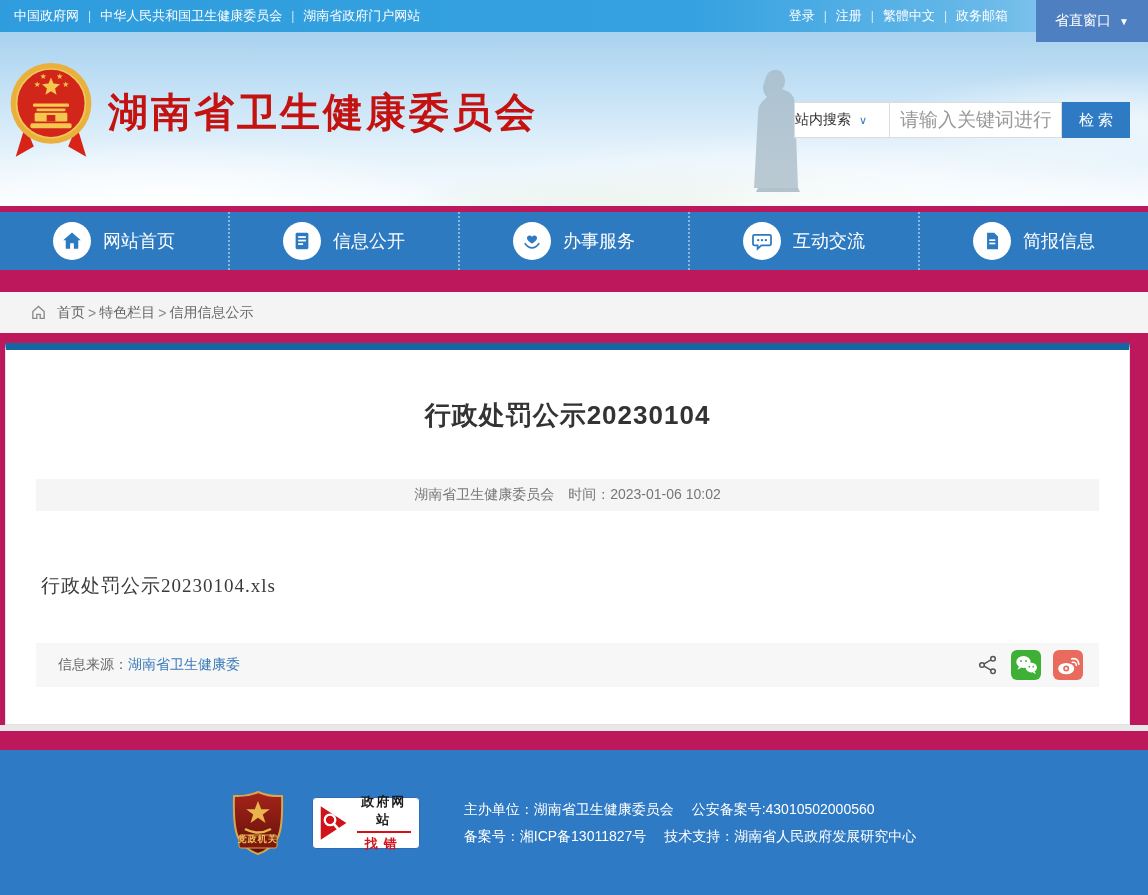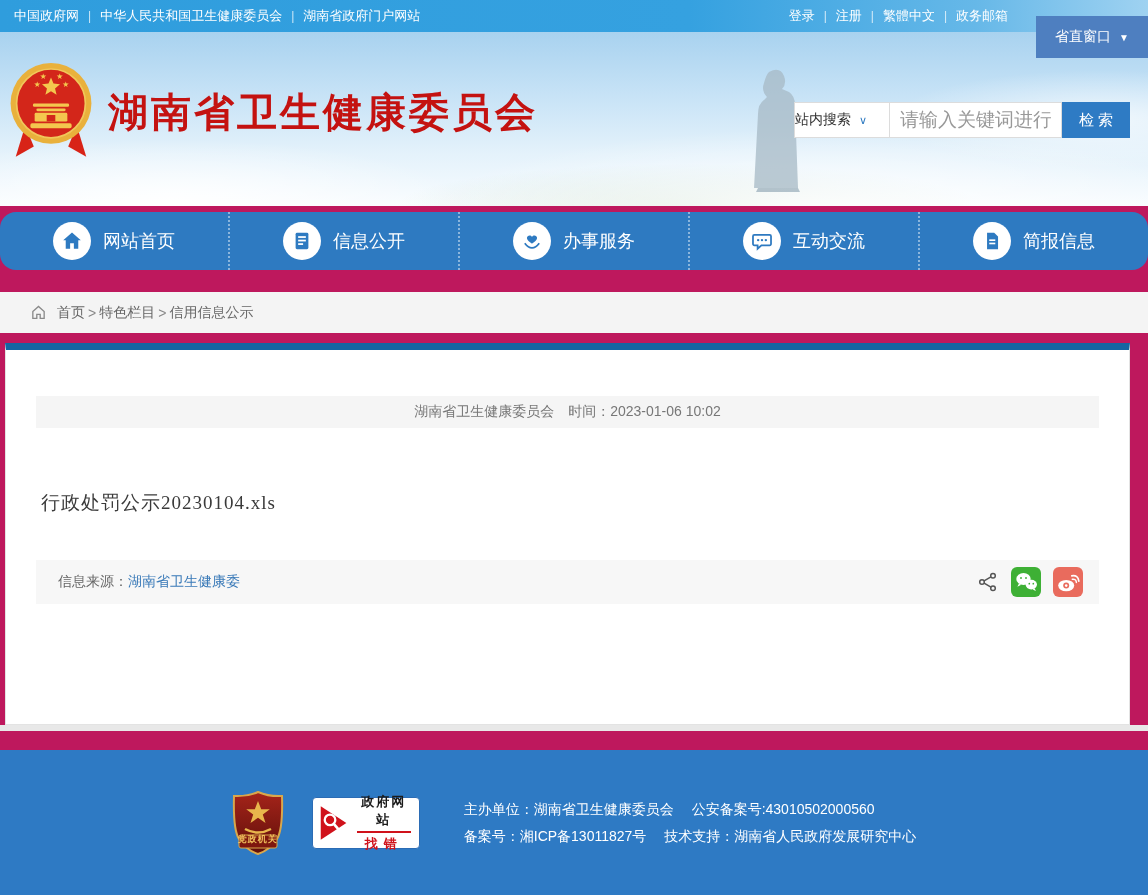--- a/index.html
+++ b/index.html
@@ -8,21 +8,21 @@
   .page { position:relative; width:1148px; height:895px; overflow:hidden; background:#be185d; }
 
   
   .topbar { position:relative; height:32px;
     background:linear-gradient(90deg,#2f9ddd 0%,#35a1e0 60%,#66b8e8 85%,#9fd2f1 100%); z-index:5; }
   .topbar-inner { display:flex; justify-content:space-between; align-items:center;
     height:32px; padding:0 140px 0 14px; }
   .topbar a { color:#fff; font-size:13px; text-decoration:none; cursor:pointer; }
   .tb-sep { color:rgba(255,255,255,.75); font-size:12px; margin:0 9px; }
   .tb-group { display:flex; align-items:center; }
-  .topbar-dropdown { position:absolute; top:16px; right:0; width:112px; height:42px;
+  .topbar-dropdown { position:absolute; top:0; right:0; width:112px; height:42px;
     background:#4e7fc0; color:#fff; font-size:14px; display:flex; align-items:center;
     justify-content:center; gap:8px; cursor:pointer; z-index:6; }
   .topbar-dropdown .arrow { font-size:10px; }
 
   
   .header { position:relative; height:174px;
     background:
       radial-gradient(ellipse 420px 90px at 15% 98%, rgba(255,255,255,.95), rgba(255,255,255,0) 70%),
       radial-gradient(ellipse 560px 120px at 72% 105%, rgba(255,255,255,.9), rgba(255,255,255,0) 72%),
       radial-gradient(ellipse 300px 70px at 96% 50%, rgba(255,255,255,.65), rgba(255,255,255,0) 70%),
@@ -38,21 +38,21 @@
     display:flex; align-items:center; gap:8px; font-size:14px;
     color:#333; cursor:pointer; }
   .search-scope .v { color:#2e7ac1; font-size:11px; }
   .search-input { width:172px; height:36px; border:1px solid #dcdcdc; border-left:none;
     padding:0 10px; font-size:19px; color:#333; outline:none; }
   .search-input::placeholder { color:#999; }
   .search-btn { width:68px; height:36px; background:#2e7bc4; color:#fff; border:none;
     font-size:15px; cursor:pointer; }
 
   
-  .nav { margin-top:6px; height:58px; background:#2e7ac1; display:flex;border-radius:16px; }
+  .nav { margin-top:6px; height:58px; background:#2e7ac1; display:flex; }
   .nav-item { flex:1; display:flex; align-items:center; justify-content:center; gap:12px;
     color:#fff; font-size:18px; cursor:pointer; border-right:2px dotted rgba(255,255,255,.45); }
   .nav-item:last-child { border-right:none; }
   .nav-ico { width:38px; height:38px; border-radius:50%; background:#fff; display:flex;
     align-items:center; justify-content:center; }
 
   
   .breadcrumb { margin-top:22px; height:41px; background:#f4f4f4; display:flex;
     align-items:center; padding-left:30px; font-size:14px; color:#666; }
   .breadcrumb .bc-home { margin-right:10px; display:flex; }
@@ -217,20 +217,21 @@
       </svg>
     </span>
     <a>首页</a>
     <span class="bc-sep">&gt;</span>
     <a>特色栏目</a>
     <span class="bc-sep">&gt;</span>
     <a>信用信息公示</a>
   </div>
 
   <div class="content">
+    <div class="article-title">行政处罚公示20230104</div>
     <div class="article-meta">
       <span>湖南省卫生健康委员会</span>
       <span>时间：2023-01-06 10:02</span>
     </div>
     <a class="attachment">行政处罚公示20230104.xls</a>
     <div class="source-bar">
       <div class="source-text">
         <span>信息来源：</span><a>湖南省卫生健康委</a>
       </div>
       <div class="share-icons">

